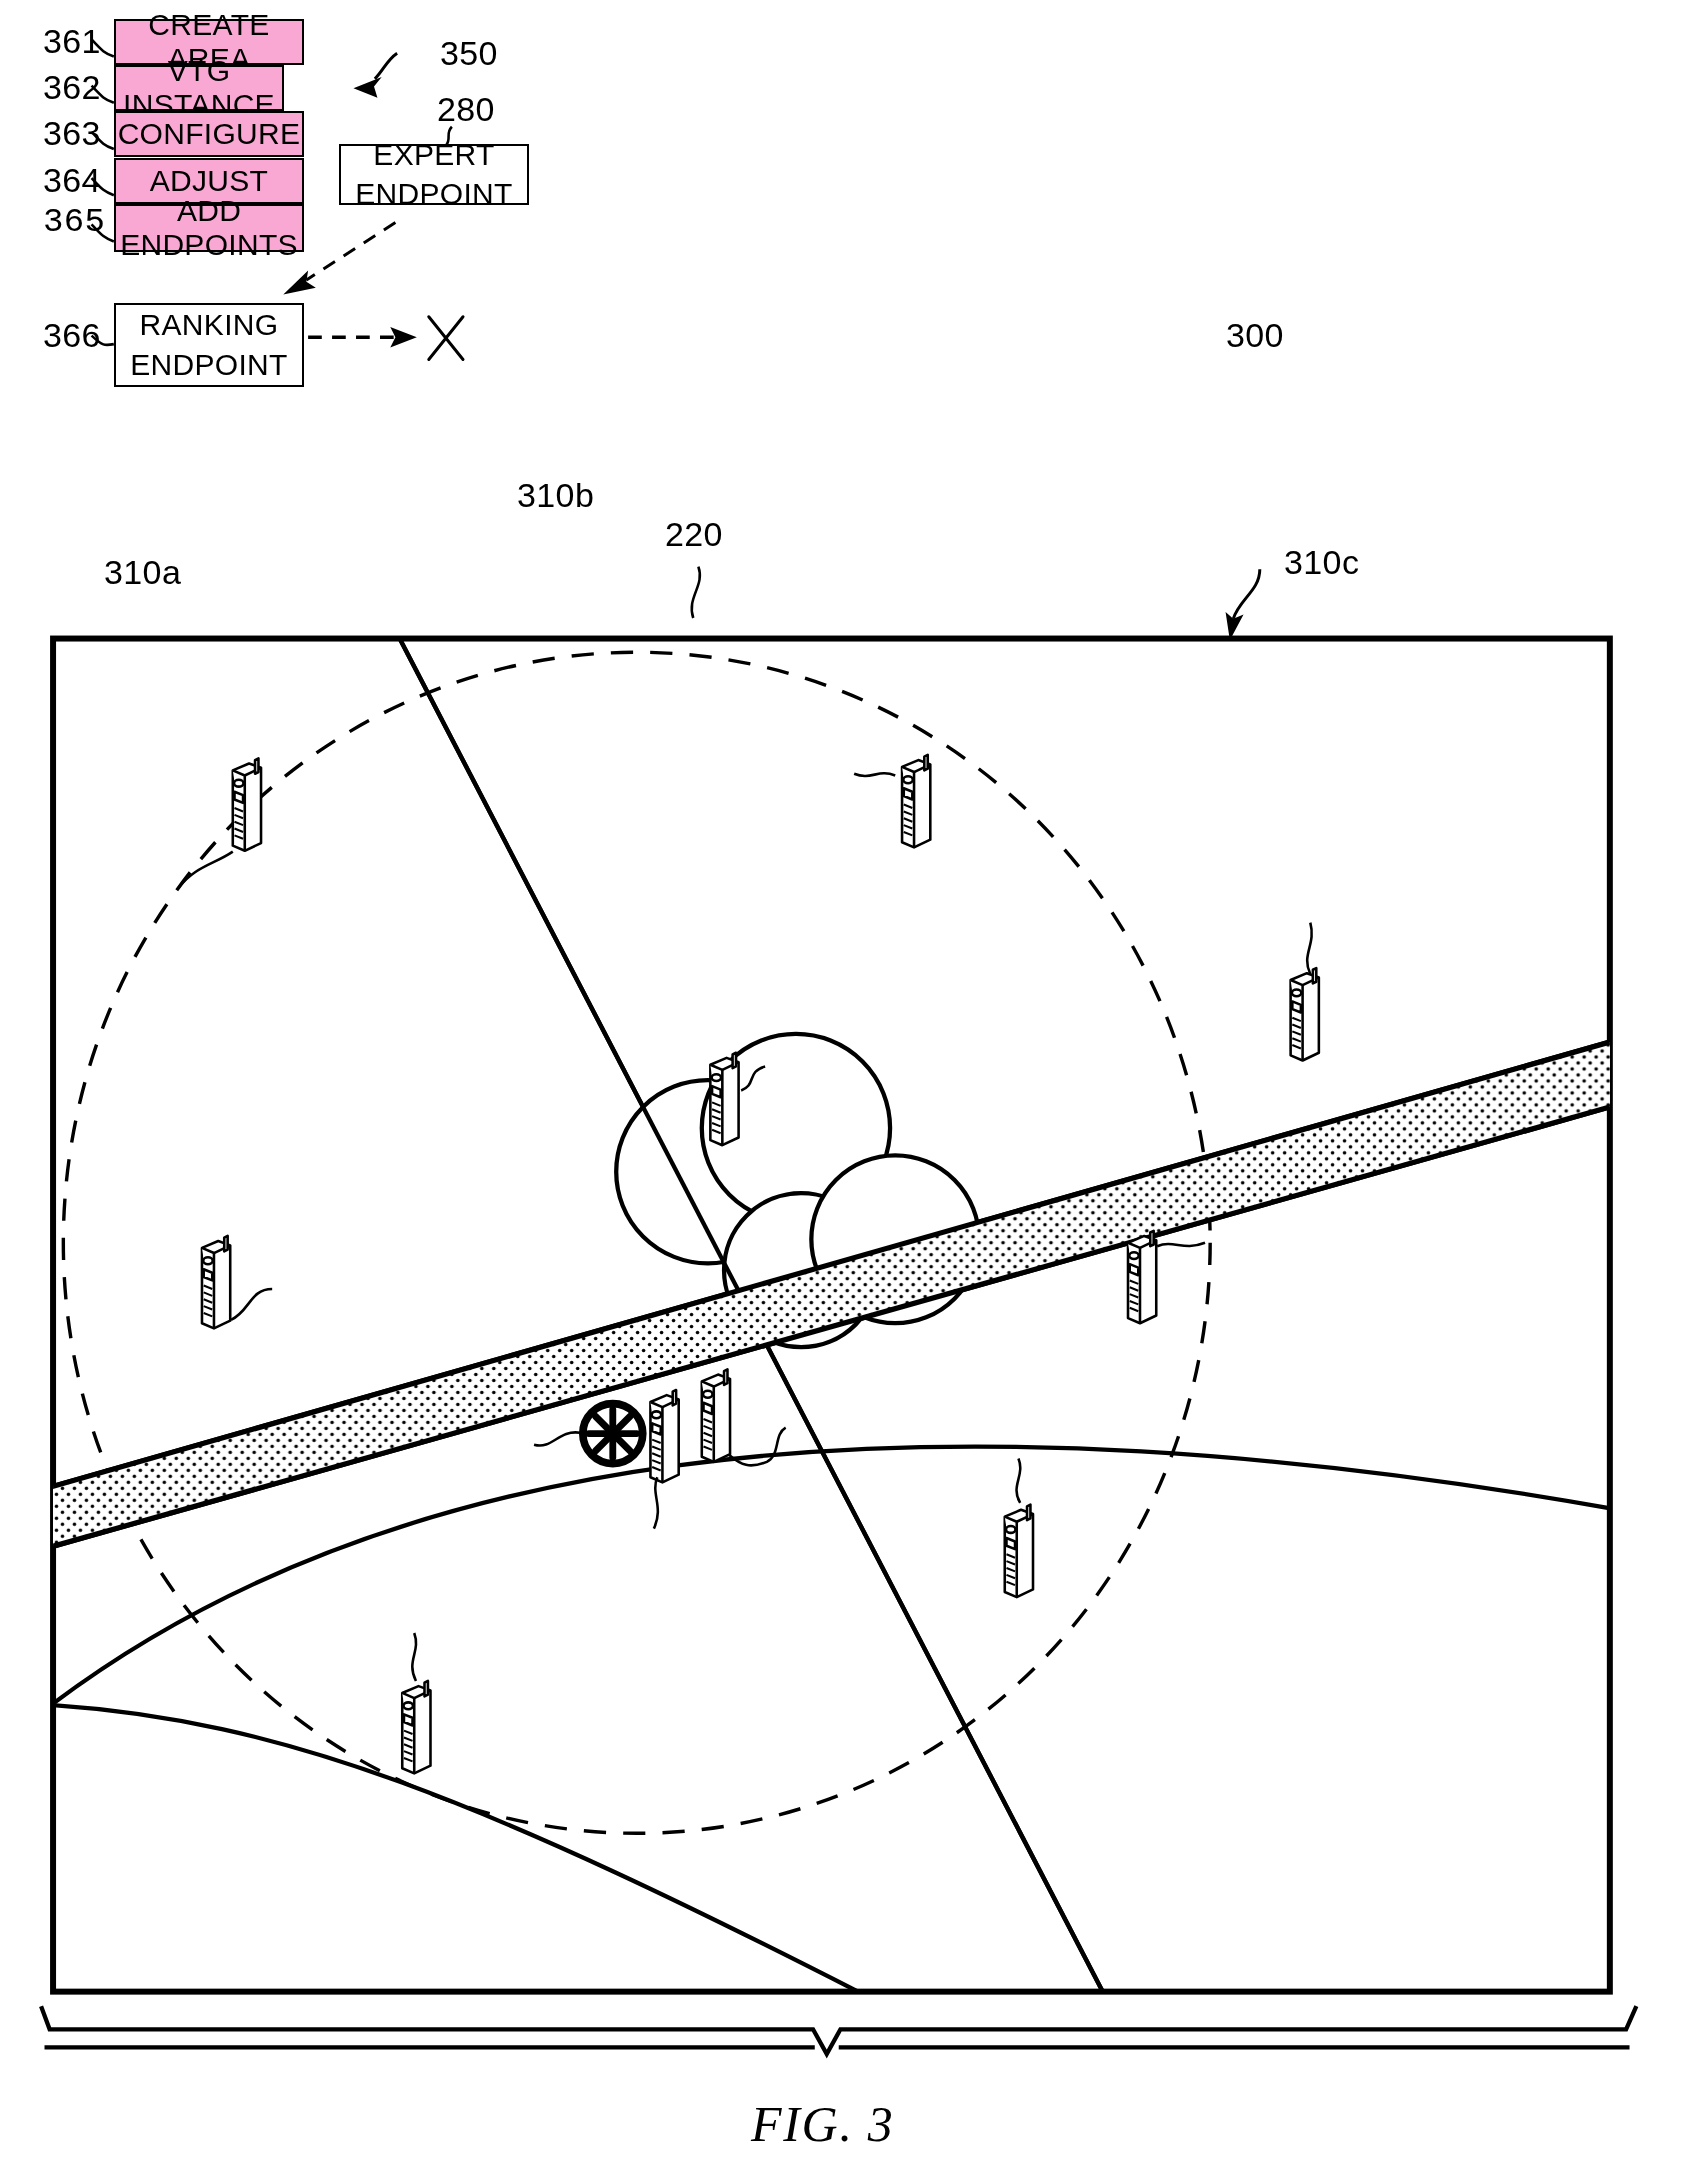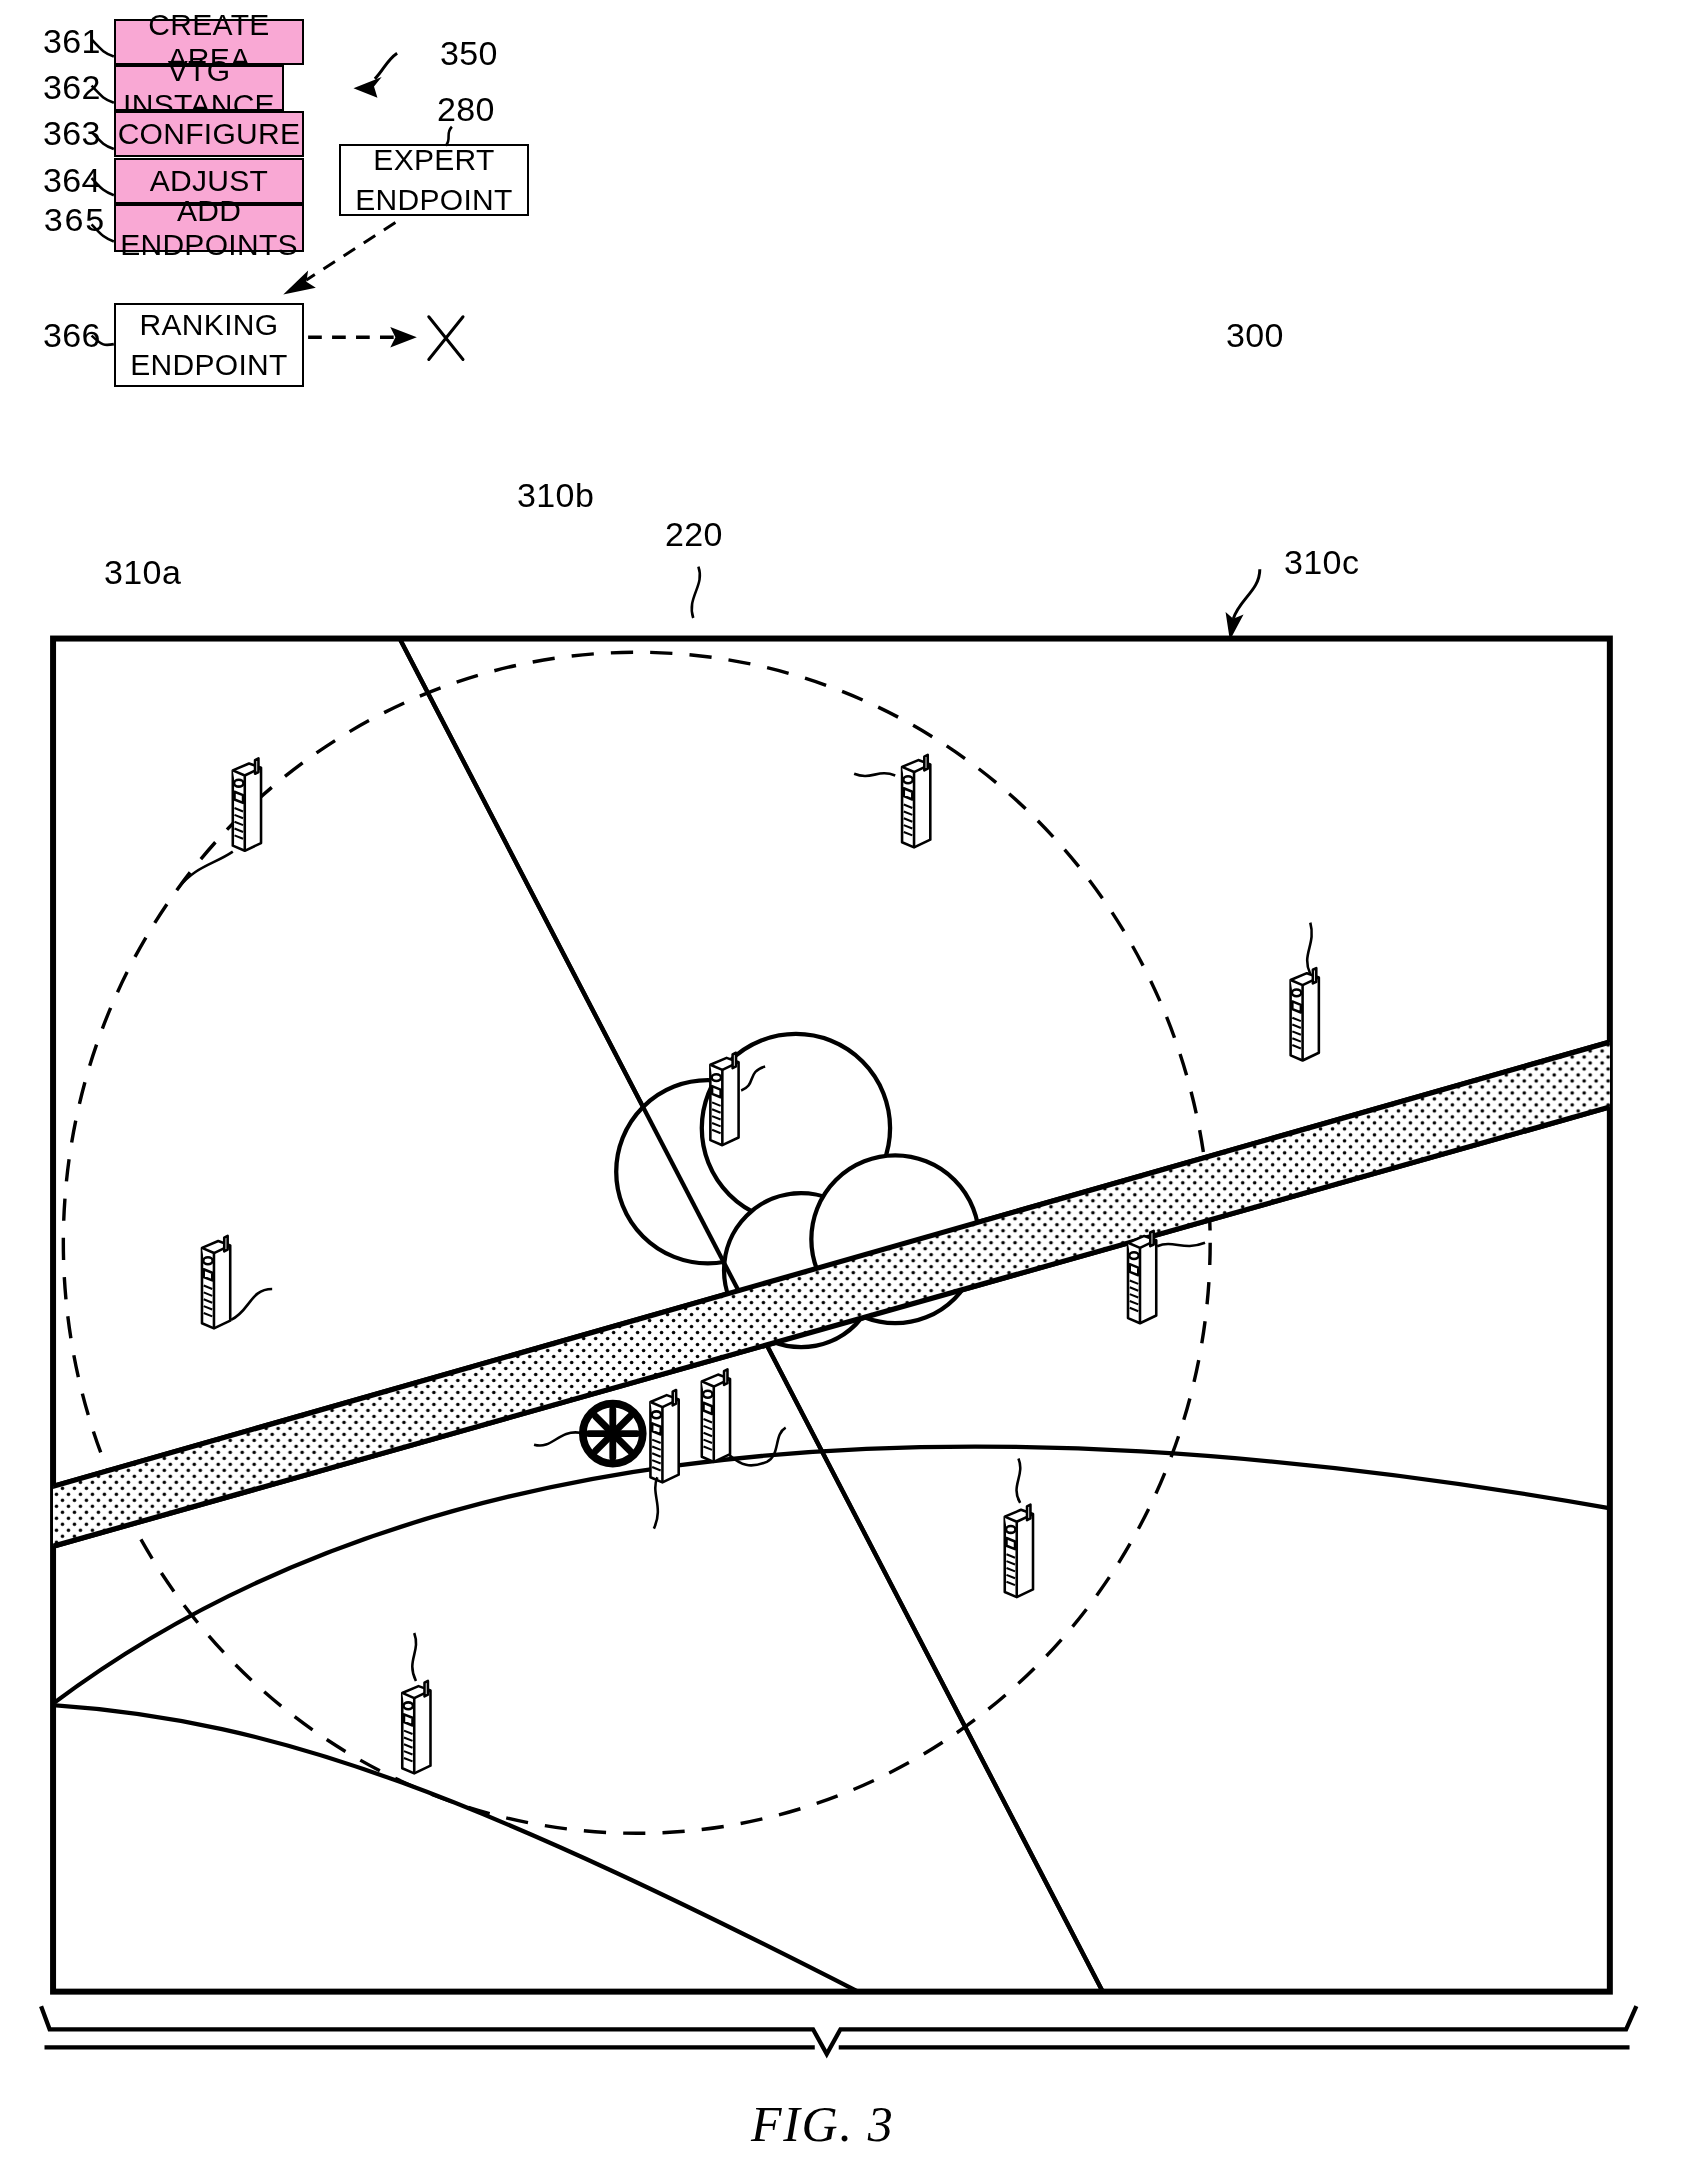--- a/index.html
+++ b/index.html
@@ -95,21 +95,21 @@
   </div>
 
   <div class="txt ref-num" style="left:43px; top:24px;">361</div>
   <div class="txt ref-num" style="left:43px; top:70px;">362</div>
   <div class="txt ref-num" style="left:43px; top:116px;">363</div>
   <div class="txt ref-num" style="left:43px; top:163px;">364</div>
   <div class="txt ref-num" style="left:43px; top:205px;font-family:Liberation Mono, monospace;">365</div>
 
   <div class="txt ref-num" style="left:399px; top:36px;margin-left:41px;">350</div>
 
-  <div class="plain-box" style="left:339px; top:144px; width:190px; height:72px;">
+  <div class="plain-box" style="left:339px; top:144px; width:190px; height:61px;">
     <span class="box-label">EXPERT</span>
     <span class="box-label" style="margin-top:5.1px;">ENDPOINT</span>
   </div>
   <div class="txt ref-num" style="left:437px; top:92px;">280</div>
 
   <div class="plain-box" style="left:114px; top:303px; width:190px; height:84px;">
     <span class="box-label">RANKING</span>
     <span class="box-label" style="margin-top:5.1px;">ENDPOINT</span>
   </div>
   <div class="txt ref-num" style="left:43px; top:318px;">366</div>

